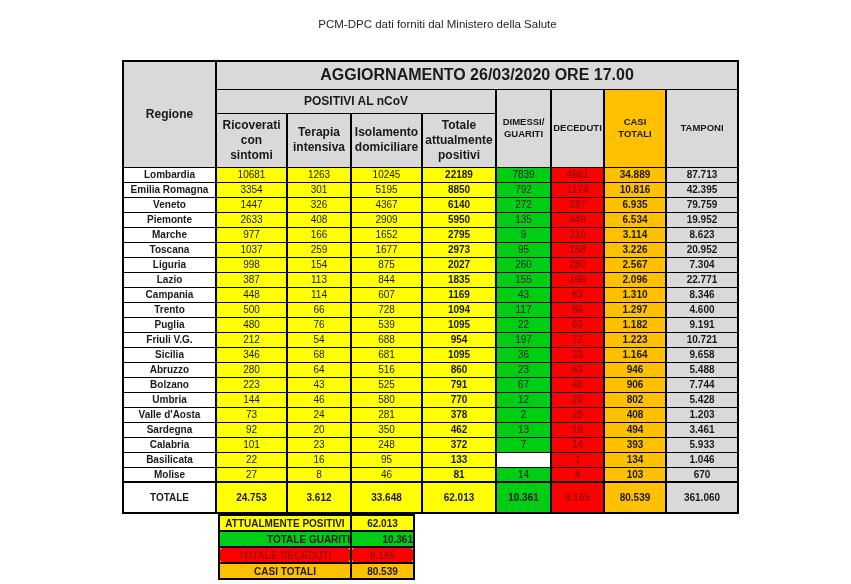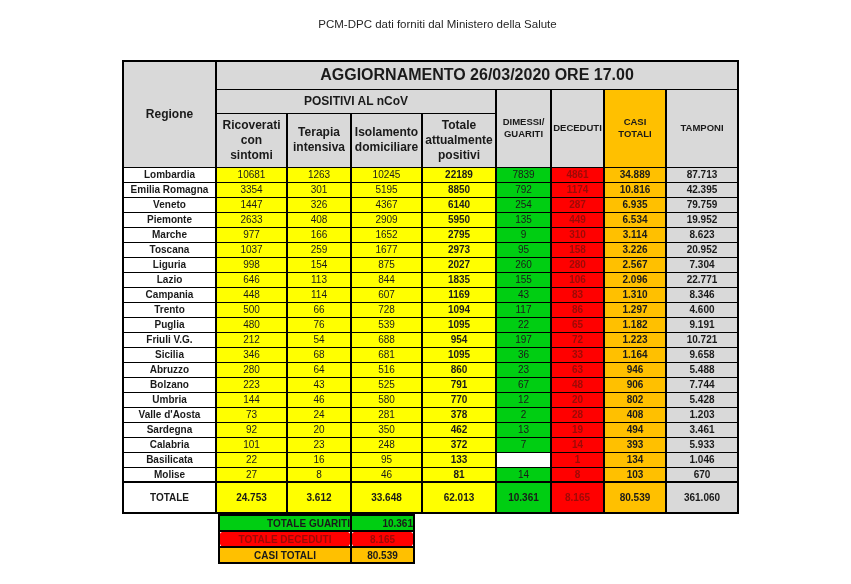--- a/index.html
+++ b/index.html
@@ -121,21 +121,21 @@
         <td class="c-red">1174</td>
         <td class="c-org b">10.816</td>
         <td class="c-gry b">42.395</td>
       </tr>
       <tr>
         <td class="c-reg">Veneto</td>
         <td class="c-yel">1447</td>
         <td class="c-yel">326</td>
         <td class="c-yel">4367</td>
         <td class="c-yel b">6140</td>
-        <td class="c-grn">254</td>
+        <td class="c-grn">272</td>
         <td class="c-red">287</td>
         <td class="c-org b">6.935</td>
         <td class="c-gry b">79.759</td>
       </tr>
       <tr>
         <td class="c-reg">Piemonte</td>
         <td class="c-yel">2633</td>
         <td class="c-yel">408</td>
         <td class="c-yel">2909</td>
         <td class="c-yel b">5950</td>
@@ -172,21 +172,21 @@
         <td class="c-yel">154</td>
         <td class="c-yel">875</td>
         <td class="c-yel b">2027</td>
         <td class="c-grn">260</td>
         <td class="c-red">280</td>
         <td class="c-org b">2.567</td>
         <td class="c-gry b">7.304</td>
       </tr>
       <tr>
         <td class="c-reg">Lazio</td>
-        <td class="c-yel">646</td>
+        <td class="c-yel">387</td>
         <td class="c-yel">113</td>
         <td class="c-yel">844</td>
         <td class="c-yel b">1835</td>
         <td class="c-grn">155</td>
         <td class="c-red">106</td>
         <td class="c-org b">2.096</td>
         <td class="c-gry b">22.771</td>
       </tr>
       <tr>
         <td class="c-reg">Campania</td>
@@ -344,20 +344,24 @@
       </tr>
     </tbody>
 </table>
 
 <table class="summary">
   <colgroup>
     <col style="width:132px">
       <col style="width:63px">
   </colgroup>
   <tbody>
+      <tr class="s-yellow">
+        <td>ATTUALMENTE POSITIVI</td>
+        <td>62.013</td>
+      </tr>
       <tr class="s-green">
         <td>TOTALE GUARITI</td>
         <td>10.361</td>
       </tr>
       <tr class="s-red">
         <td>TOTALE DECEDUTI</td>
         <td>8.165</td>
       </tr>
       <tr class="s-orange">
         <td>CASI TOTALI</td>

